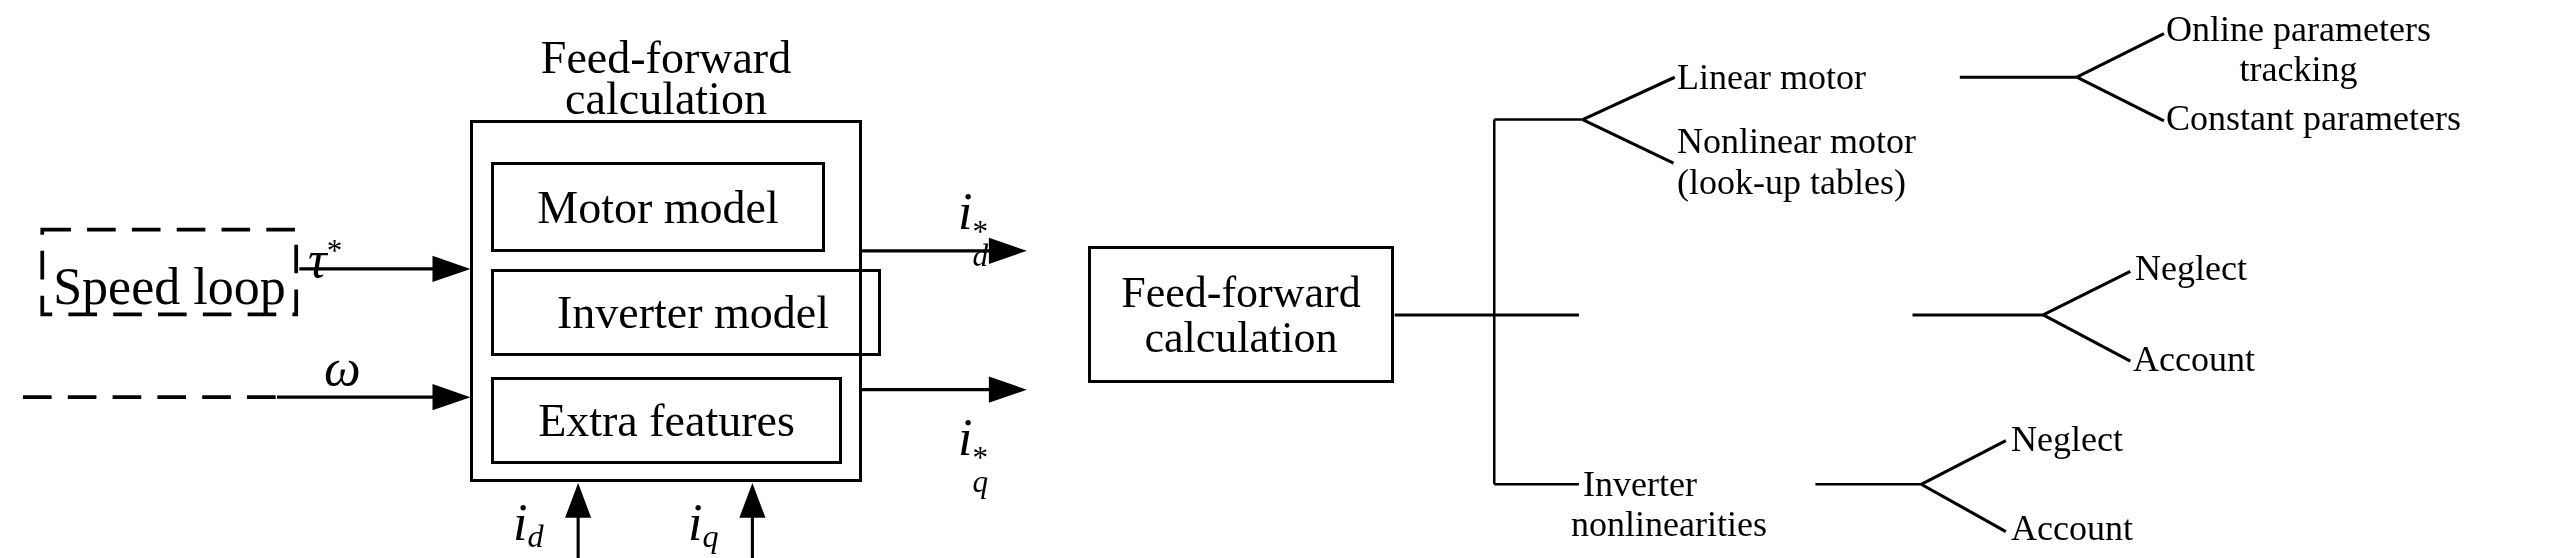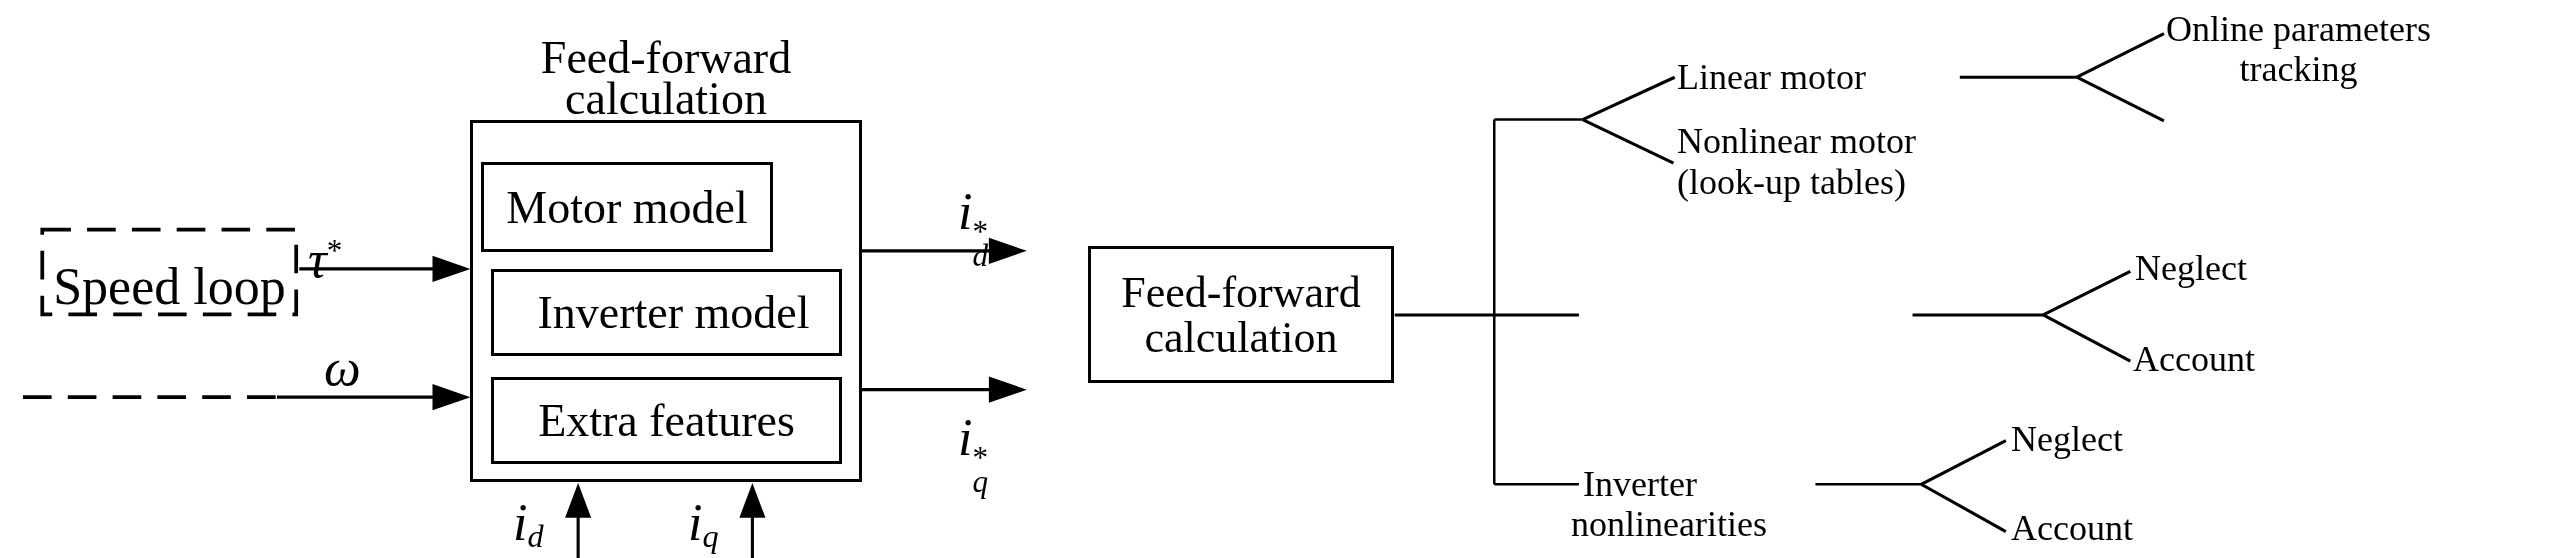--- a/index.html
+++ b/index.html
@@ -81,24 +81,24 @@
     <line x1="3058" y1="778" x2="3194" y2="854" stroke="#000" stroke-width="5"></line>
   </svg>
 
   <div class="title" style="left:452px;top:37px;width:392px;">
     <div>Feed-forward</div>
     <div>calculation</div>
   </div>
 
   <div class="box" style="left:452px;top:120px;width:392px;height:362px;"></div>
 
-  <div class="inner-box" style="left:463px;top:162px;width:292px;height:90px;">
+  <div class="inner-box" style="left:473px;top:162px;width:334px;height:90px;">
     <span>Motor model</span>
   </div>
-  <div class="inner-box" style="left:473px;top:269px;width:351px;height:87px;padding-left:14px;">
+  <div class="inner-box" style="left:473px;top:269px;width:390px;height:87px;padding-left:14px;">
     <span>Inverter model</span>
   </div>
   <div class="inner-box" style="left:473px;top:377px;width:351px;height:87px;text-align:right;">
     <span>Extra features</span>
   </div>
 
   <div class="speed-loop" style="left:22.4px;top:228px;width:258px;height:88px;">
     <span>Speed loop</span>
   </div>
 
@@ -137,20 +137,21 @@
   <div class="tree-lbl" style="left:1659px;top:121px;">
     <div>Nonlinear motor</div>
     <div>(look-up tables)</div>
   </div>
 
   <div class="tree-lbl centered" style="left:2148px;top:9.3px;line-height:40px;">
     <div>Online parameters</div>
     <div>tracking</div>
   </div>
 
+  <div class="tree-lbl" style="left:2148px;top:98px;">Constant parameters</div>
 
 
   <div class="tree-lbl" style="left:2117px;top:248px;">Neglect</div>
 
   <div class="tree-lbl" style="left:2115px;top:339px;">Account</div>
 
   <div class="tree-lbl" style="left:1565px;top:464px;">Inverter</div>
 
   <div class="tree-lbl" style="left:1553px;top:504px;">nonlinearities</div>
 

